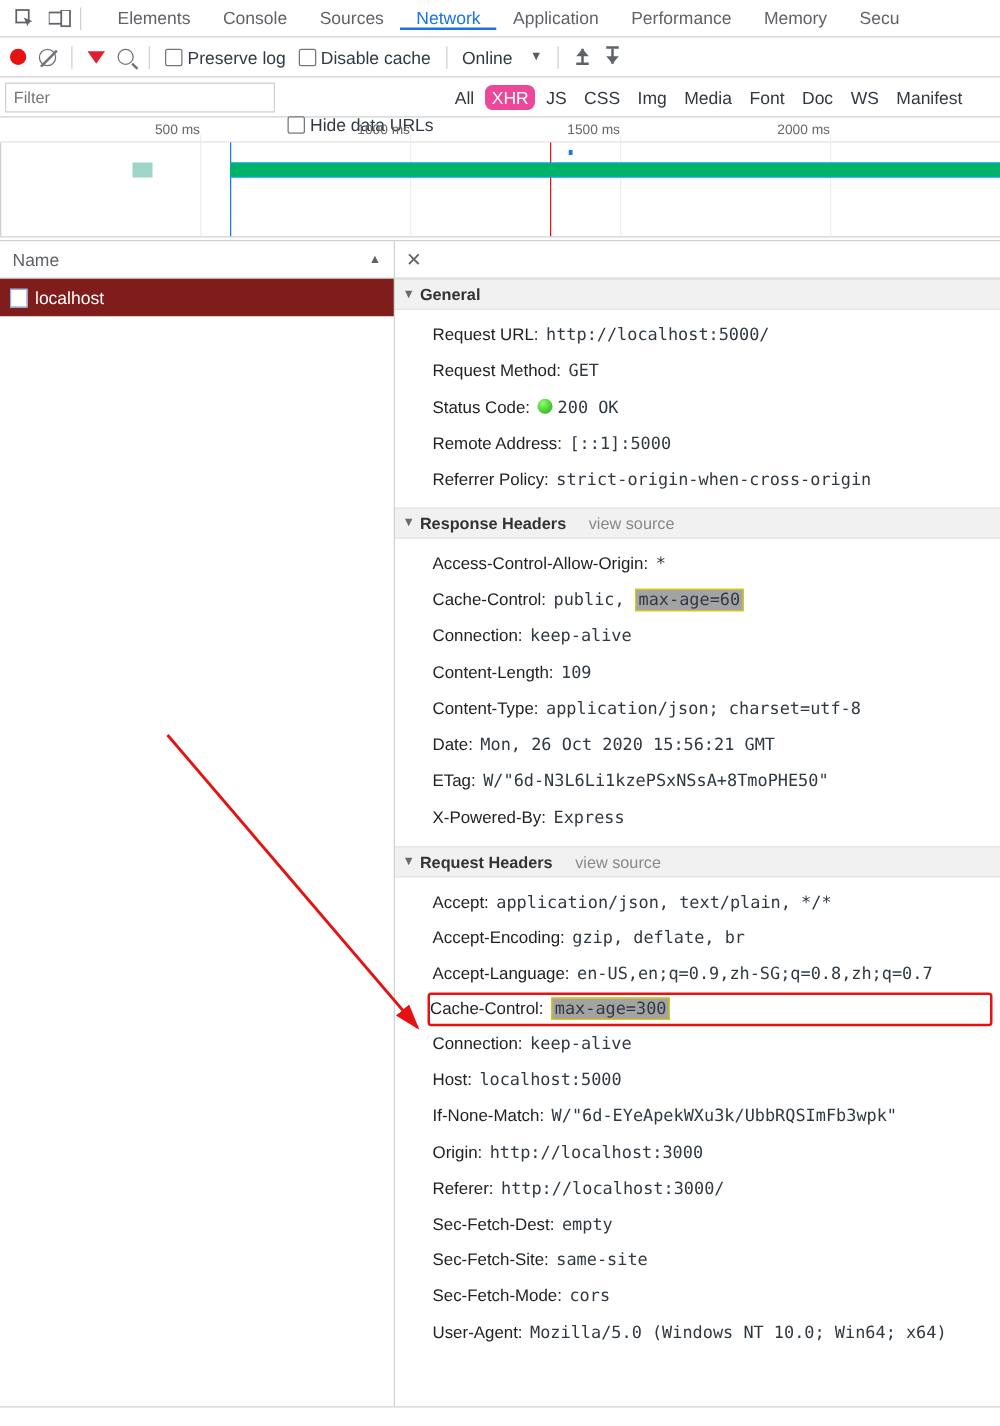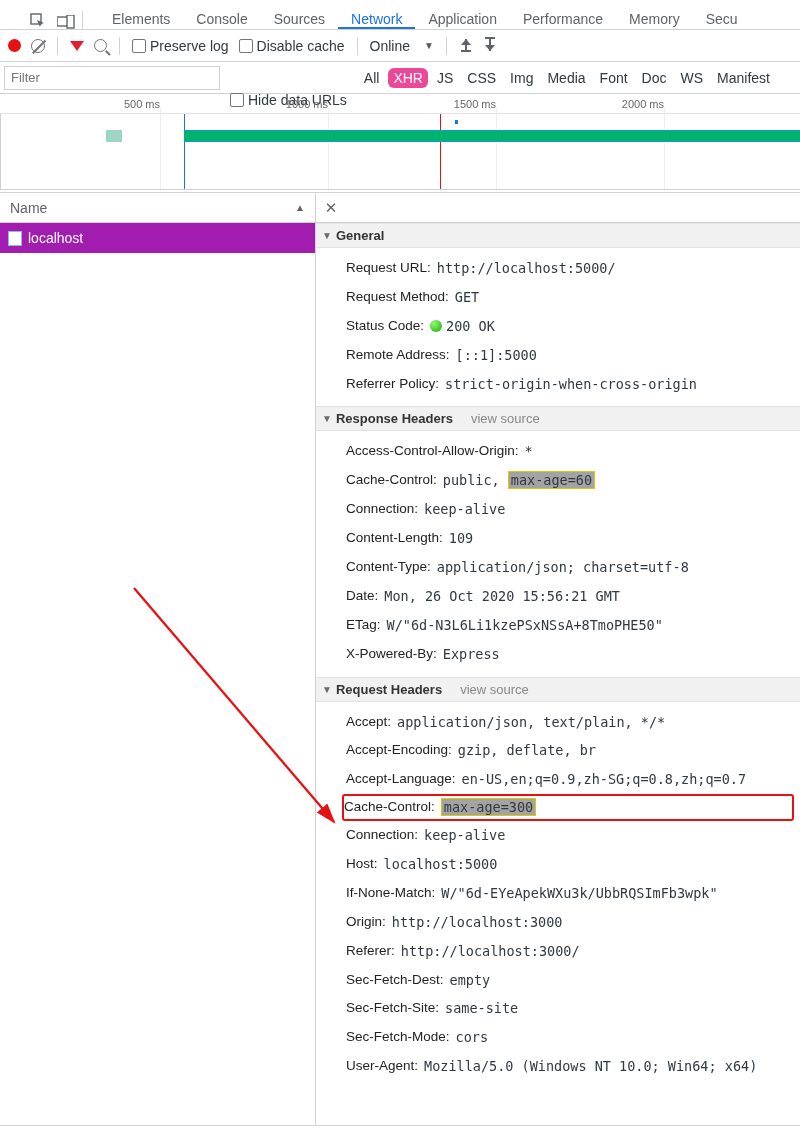--- a/index.html
+++ b/index.html
@@ -12,22 +12,22 @@
     height: 1141px;
     overflow: hidden;
     position: relative;
   }
   .mono { font-family: Consolas, Menlo, monospace; }
   
   .top-tabs {
     height: 30px;
     border-bottom: 1px solid #cfd1d3;
     display: flex;
-    align-items: flex-end;
-    padding-left: 24px;
+    align-items: center;
+    padding-left: 6px;
   }
   .top-tabs .icon-btn {
     width: 28px;
     display: flex; align-items: center; justify-content: center;
     color: #5f6368;
   }
   .top-tabs .tabs-group { display: flex; margin-left: 14px; }
   .top-tab {
     padding: 0 13px;
     display: flex; align-items: center;
@@ -86,21 +86,21 @@
   .tl-ruler { height:20px; border-bottom:1px solid #e3e3e3; position:relative; font-size:11px; color:#666;}
   .tl-tick { position:absolute; top:4px; transform:translateX(-100%); }
   .tl-body { position:absolute; top:20px; bottom:0; left:0; right:0; }
   .tl-vline { position:absolute; top:0; bottom:0; width:1px; }
   .tl-bar { position:absolute; height:12px; }
   
   .main { position:absolute; top:192px; bottom:16px; left:0; right:0; display:flex; border-top:1px solid #cfd1d3;}
   .sidebar { width:316px; border-right:1px solid #cfd1d3; display:flex; flex-direction:column;}
   .side-head { height:30px; border-bottom:1px solid #cfd1d3; display:flex; align-items:center; justify-content:space-between; padding:0 10px; color:#5f6368; font-size:14px;}
   .side-head .sort { font-size:10px; }
-  .req-row { height:30px; display:flex; align-items:center; gap:6px; padding:0 8px; background:#a21caf; color:#fff; font-size:14px;}
+  .req-row { height:30px; display:flex; align-items:center; gap:6px; padding:0 8px; background:#7f1d1d; color:#fff; font-size:14px;}
   .doc-ic { width:14px; height:15px; background:#fff; border:1px solid #8fb7ef; }
   .detail { flex:1; display:flex; flex-direction:column; overflow:hidden;}
   .detail-tabs { height:30px; border-bottom:1px solid #cfd1d3; display:flex; align-items:stretch; }
   .detail-tabs .close { width:30px; display:flex; align-items:center; justify-content:center; color:#5f6368; font-size:15px;}
   .dtab { padding:0 12px; display:flex; align-items:center; color:#5f6368; border-bottom:2px solid transparent; font-size:14px;}
   .dtab.active { color:#333; border-bottom-color:#1a73e8; }
   .detail-body { flex:1; overflow:auto; }
   .sect-head { background:#f1f1f1; border-top:1px solid #e3e3e3; border-bottom:1px solid #e3e3e3; height:25px; display:flex; align-items:center; padding-left:6px; font-weight:600; color:#333; font-size:13px;}
   .sect-head .tri { margin-right:4px; font-size:10px; color:#6b6b6b;}
   .sect-head .vs { margin-left:18px; font-weight:400; color:#888; font-size:13px;}

